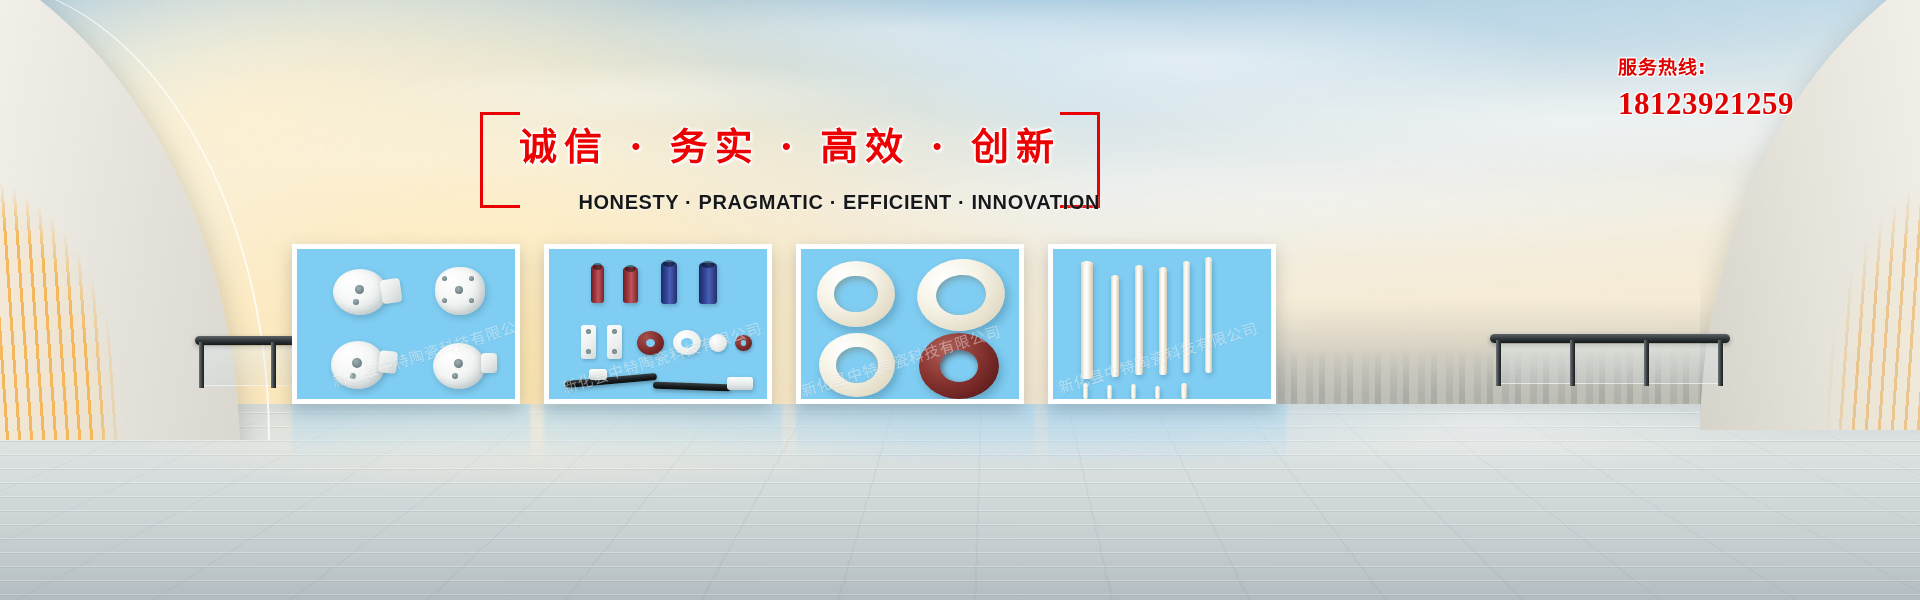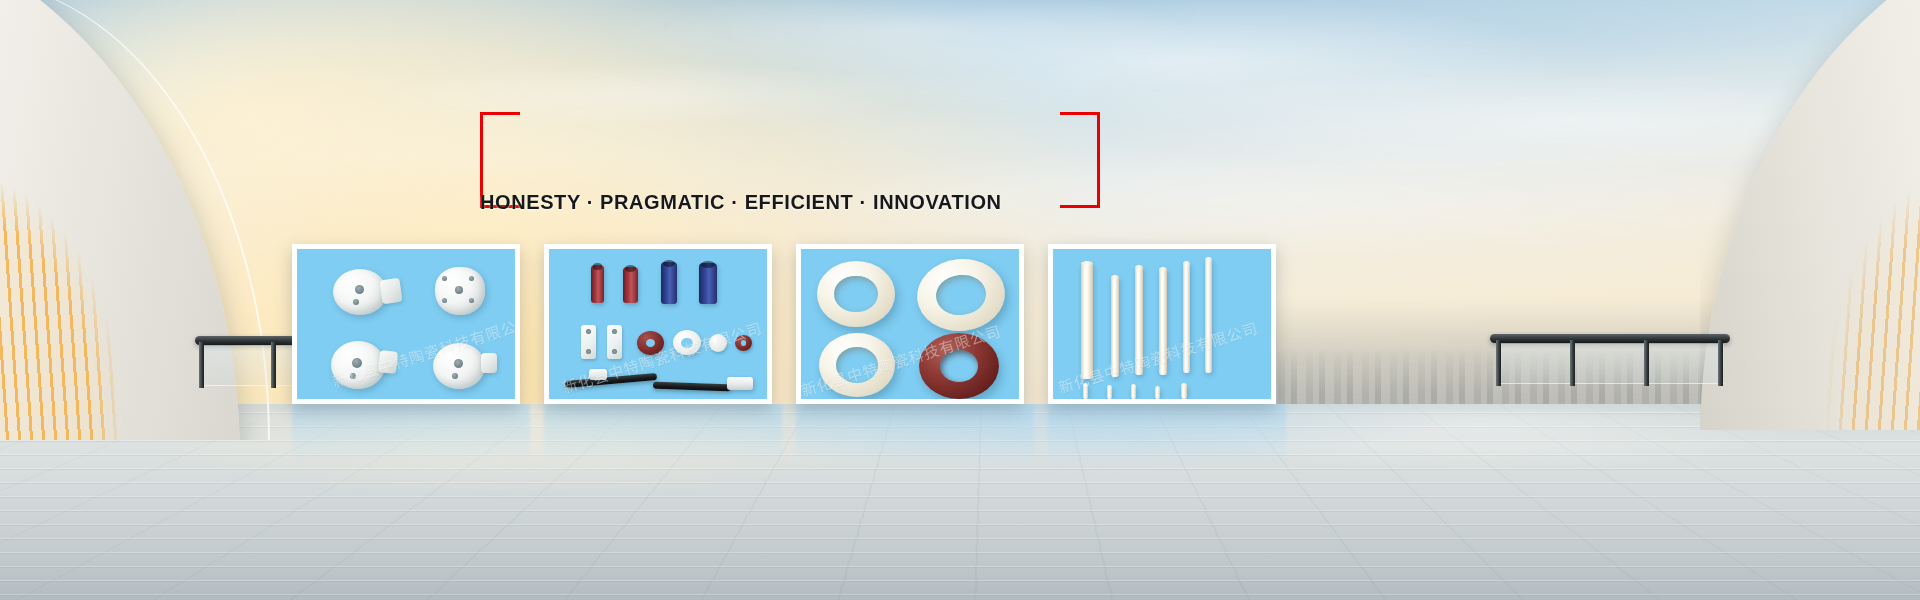--- a/index.html
+++ b/index.html
@@ -209,21 +209,21 @@
     font-size:38px; font-weight:700; letter-spacing:7px;
     color:#ec0000;
     text-shadow:
        0 0 4px #fff, 0 0 4px #fff,
        1px 1px 0 #fff, -1px 1px 0 #fff, 1px -1px 0 #fff, -1px -1px 0 #fff,
        2px 2px 3px rgba(255,255,255,.9);
     white-space:nowrap;
   }
   .slogan-en {
     position:absolute; left:0; right:0; bottom:-6px;
-    text-align:left;
+    text-align:right;
     font-family:"Liberation Sans","DejaVu Sans",sans-serif;
     font-size:20px; font-weight:700; letter-spacing:.6px;
     color:#17181a;
     white-space:nowrap;
     text-shadow:0 1px 2px rgba(255,255,255,.8);
   }
 
   
   .contact {
     position:absolute; right:62px; top:52px; width:240px; text-align:left;
@@ -414,24 +414,27 @@
     <div class="glass"></div>
     <div class="post" style="left:6px;"></div>
     <div class="post" style="left:80px;"></div>
     <div class="post" style="left:154px;"></div>
     <div class="post" style="left:228px;"></div>
   </div>
 
   <div class="slogan-wrap">
     <div class="bracket-l"></div>
     <div class="bracket-r"></div>
+    <div class="slogan-cn">诚信 · 务实 · 高效 · 创新</div>
     <div class="slogan-en">HONESTY · PRAGMATIC · EFFICIENT · INNOVATION</div>
   </div>
 
   <div class="contact">
+    <div class="line2">服务热线:</div>
+    <div class="phone">18123921259</div>
   </div>
 
   <div class="panels">
 
     <div class="panel p1">
       <div class="inner">
         <div class="cer-body" style="left:36px;  top:20px; width:54px; height:46px;">
           <div class="hole" style="left:22px; top:16px; width:9px; height:9px;"></div>
           <div class="hole" style="left:20px; top:30px; width:6px; height:6px;"></div>
         </div>

